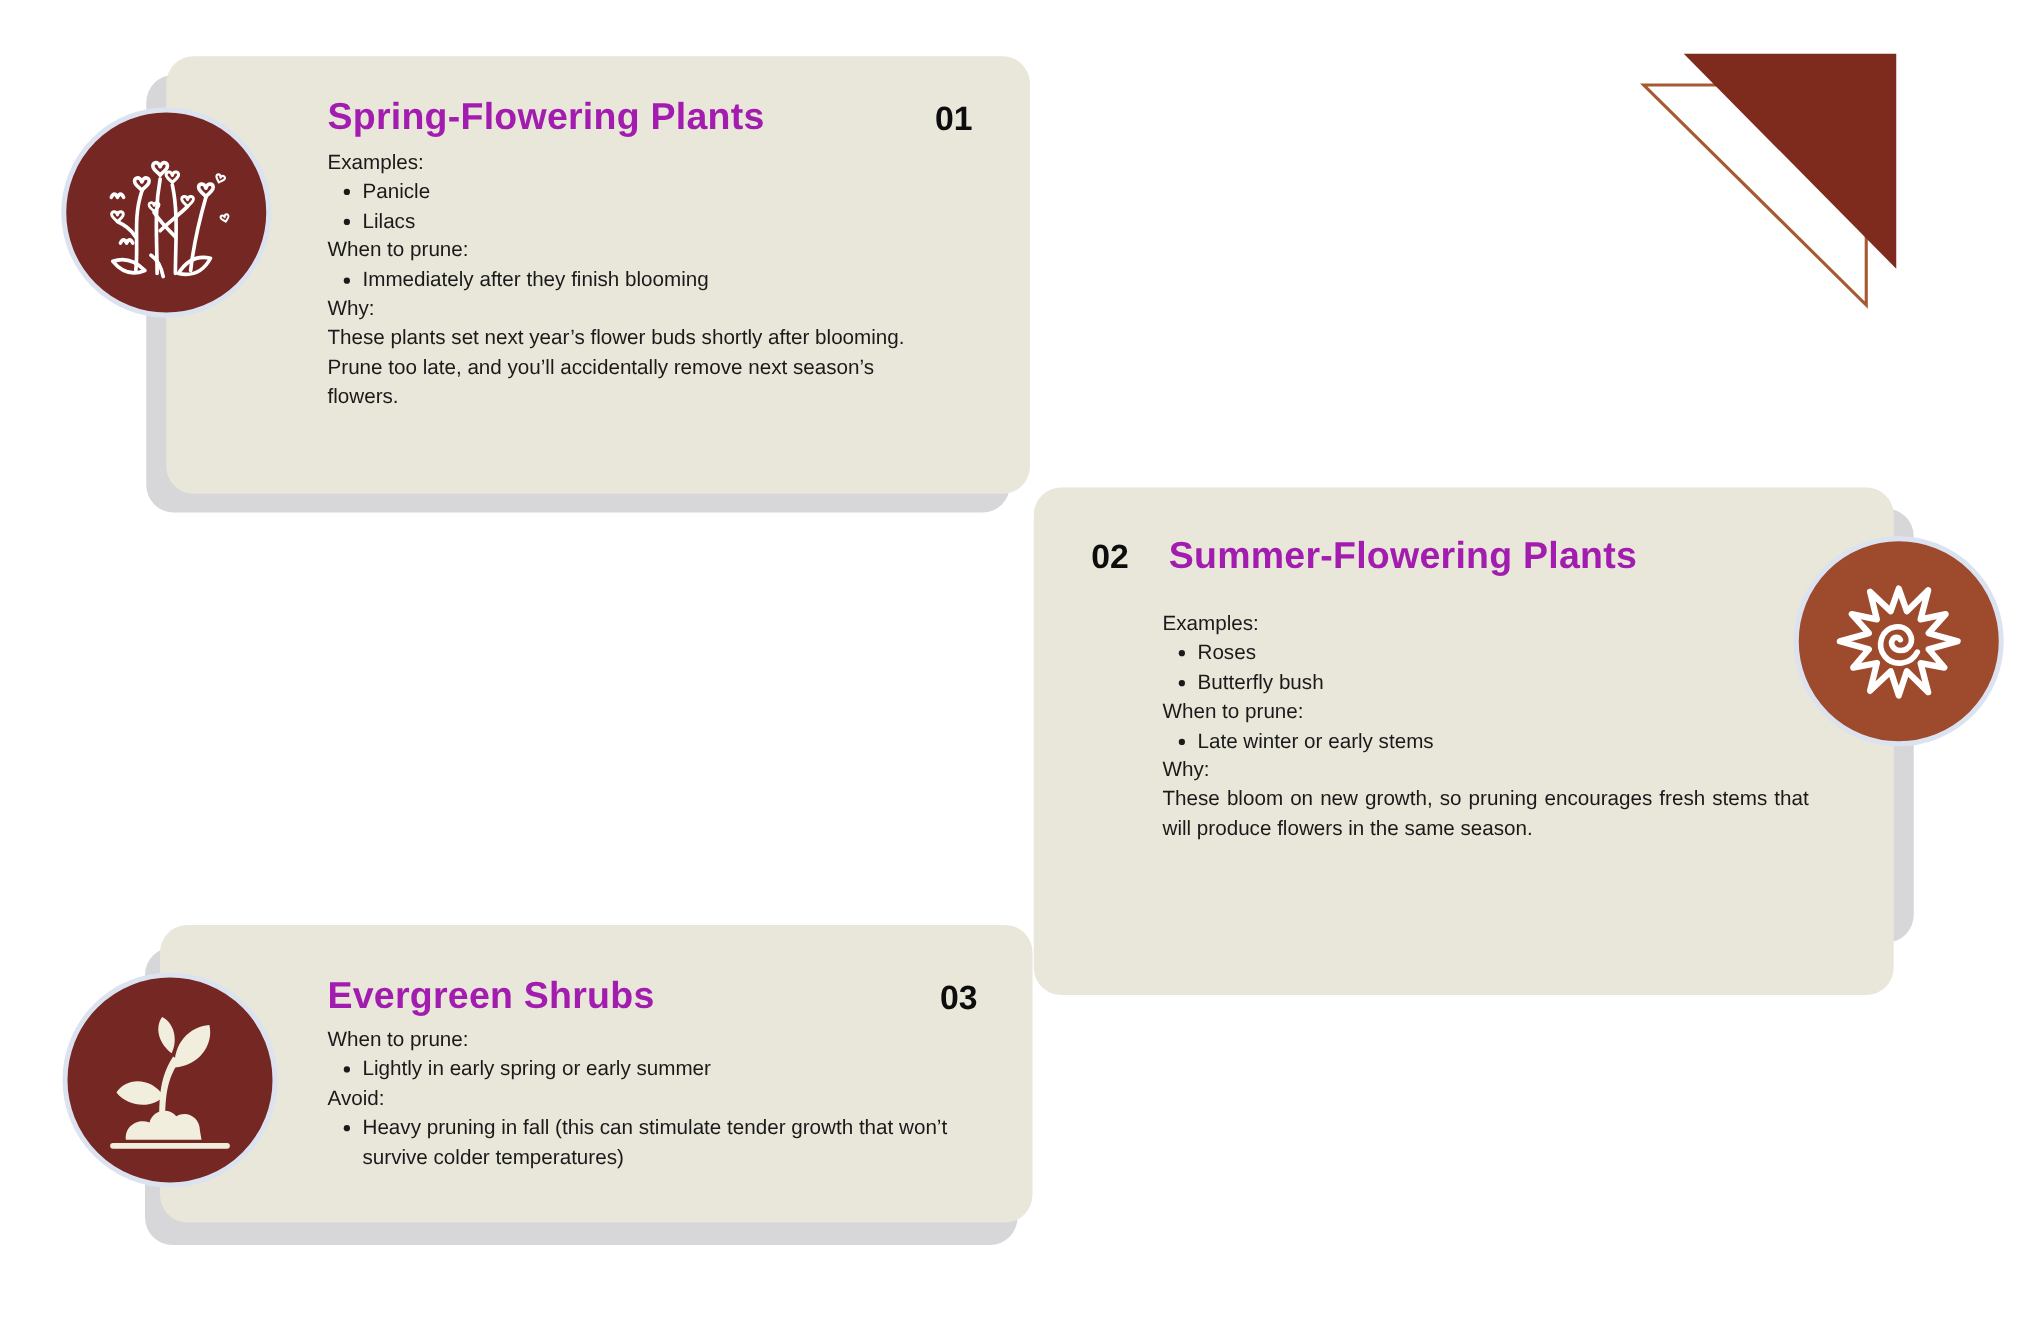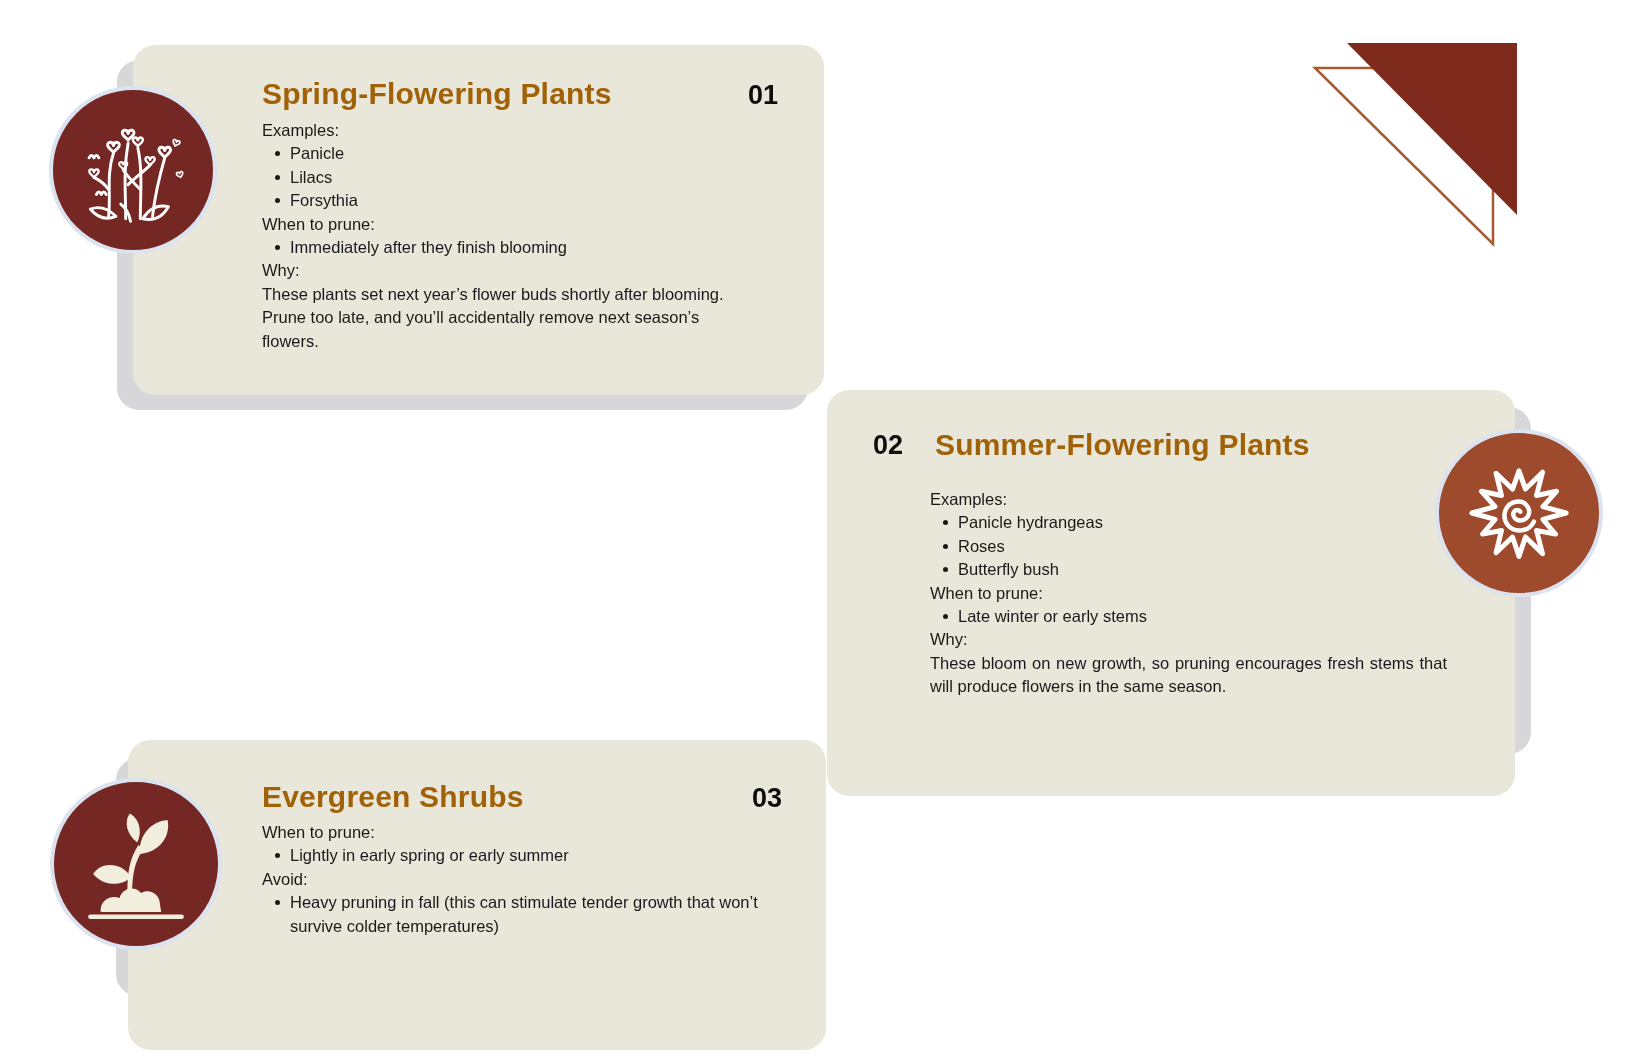--- a/index.html
+++ b/index.html
@@ -9,21 +9,21 @@
     font-family:"Liberation Sans",sans-serif;
     color:#1a1a1a;
   }
   .card-shadow{
     position:absolute;border-radius:22px;background:#d7d7d9;
   }
   .card{
     position:absolute;border-radius:22px;background:#e9e6da;
   }
   .card-title{
-    position:absolute;font-size:30px;font-weight:700;color:#a16207;
+    position:absolute;font-size:30px;font-weight:700;color:#a21caf;
     letter-spacing:.2px;white-space:nowrap;
   }
   .card-num{
     position:absolute;font-size:27px;font-weight:700;color:#0d0d0d;
   }
   .card-body{
     position:absolute;font-size:16.5px;line-height:23.4px;color:#1a1a1a;
   }
   .line{min-height:23.4px;}
   .line.bullet{display:flex;align-items:flex-start;}
@@ -58,24 +58,20 @@
   <div class="card-num" style="right:46px;top:35px;text-align:center;">01</div>
   <div class="card-body" style="left:129px;top:74px;right:40px;">
       <div class="line label">Examples:</div>
       <div class="line bullet">
         <span class="dot"></span>
         <span class="txt">Panicle</span>
       </div>
       <div class="line bullet">
         <span class="dot"></span>
         <span class="txt">Lilacs</span>
-      </div>
-      <div class="line bullet">
-        <span class="dot"></span>
-        <span class="txt">Forsythia</span>
       </div>
       <div class="line label">When to prune:</div>
       <div class="line bullet">
         <span class="dot"></span>
         <span class="txt">Immediately after they finish blooming</span>
       </div>
       <div class="line label">Why:</div>
       <div class="line para">These plants set next year’s flower buds shortly after blooming. Prune too late, and you’ll accidentally remove next season’s flowers.</div>
     </div>
 </div>
@@ -113,24 +109,20 @@
 </div>
 
 <div class="card-shadow" style="left:843px;top:407px;width:688px;height:347px;"></div>
 <div class="card card-summer" style="left:827px;top:390px;width:688px;height:406px;">
   <div class="card-num" style="left:46px;top:40px;">02</div>
   <div class="card-title" style="left:108px;top:38px;">Summer-Flowering Plants</div>
   <div class="card-body" style="left:103px;top:98px;width:517px;">
       <div class="line label">Examples:</div>
       <div class="line bullet">
         <span class="dot"></span>
-        <span class="txt">Panicle hydrangeas</span>
-      </div>
-      <div class="line bullet">
-        <span class="dot"></span>
         <span class="txt">Roses</span>
       </div>
       <div class="line bullet">
         <span class="dot"></span>
         <span class="txt">Butterfly bush</span>
       </div>
       <div class="line label">When to prune:</div>
       <div class="line bullet">
         <span class="dot"></span>
         <span class="txt">Late winter or early stems</span>
@@ -140,21 +132,21 @@
     </div>
 </div>
 <div class="icon-circle rust" style="left:1435px;top:429px;width:168px;height:168px;">
   <svg width="124" height="124" viewBox="0 0 100 100" fill="none" stroke="#ffffff" stroke-linecap="round" stroke-linejoin="round">
     <path stroke-width="4" d="M88 50 L69.3 55.2 L79.4 67 L64.1 64.1 L69 82.9 L55.2 69.3 L50 85 L44.8 69.3 L31.5 82 L35.9 64.1 L20.6 67 L30.7 55.2 L12 50 L30.7 44.8 L19.7 32.5 L35.9 35.9 L31.5 18 L44.8 30.7 L50 16 L55.2 30.7 L69 17.1 L64.1 35.9 L80.3 32.5 L69.3 44.8 Z"></path>
     <path stroke-width="3.6" d="M51 49 c-1 -2 -4 -2 -5 0 c-2 3 1 7 5 7 c6 0 9 -6 6 -11 c-4 -7 -15 -5 -18 3 c-3 9 4 17 13 16 c5 -0.5 8 -3 10 -7"></path>
   </svg>
 </div>
 
 <div class="card-shadow" style="left:116px;top:758px;width:698px;height:238px;"></div>
-<div class="card card-evergreen" style="left:128px;top:740px;width:698px;height:310px;">
+<div class="card card-evergreen" style="left:128px;top:740px;width:698px;height:238px;">
   <div class="card-title" style="left:134px;top:40px;">Evergreen Shrubs</div>
   <div class="card-num" style="right:44px;top:43px;text-align:center;">03</div>
   <div class="card-body" style="left:134px;top:81px;">
       <div class="line label">When to prune:</div>
       <div class="line bullet">
         <span class="dot"></span>
         <span class="txt">Lightly in early spring or early summer</span>
       </div>
       <div class="line label">Avoid:</div>
       <div class="line bullet">

